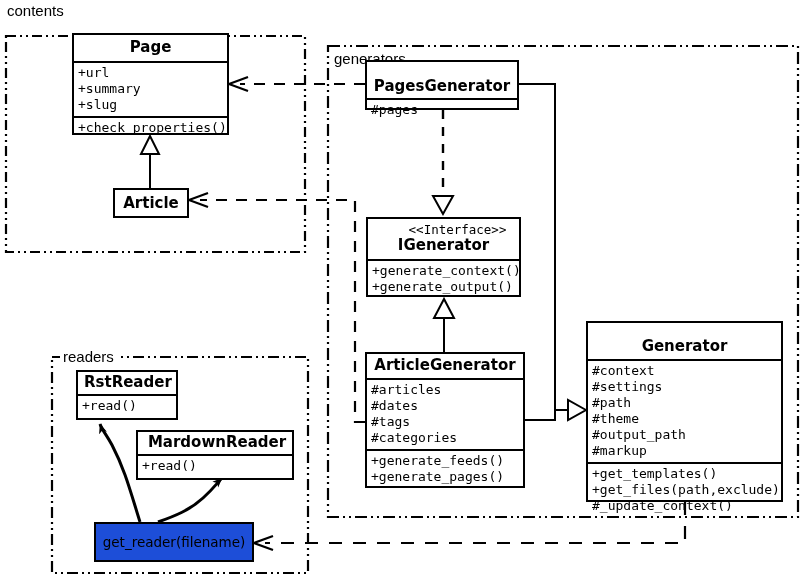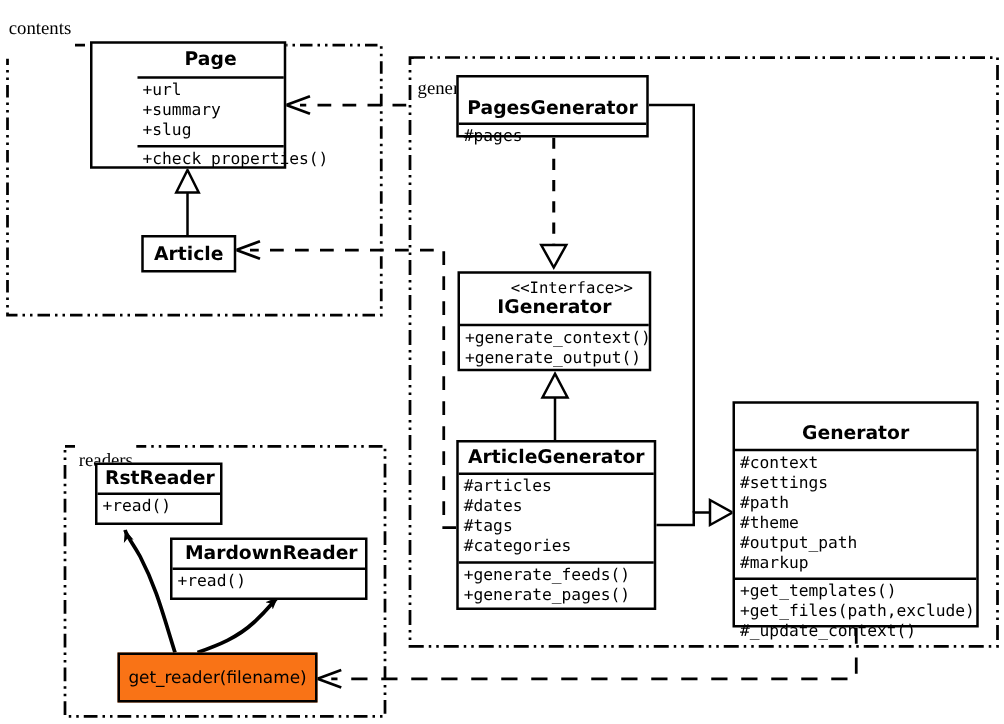--- a/index.html
+++ b/index.html
@@ -8,25 +8,25 @@
     width:803px;height:579px;
     background:#ffffff;
     font-family:"DejaVu Sans", sans-serif;
     overflow:hidden;
   }
   svg.layer{position:absolute;left:0;top:0;width:803px;height:579px;pointer-events:none;}
 
   
   .pkg-label{
     position:absolute;
-    font-family:Liberation Serif, serif;
+    font-family:Liberation Sans, sans-serif;
     font-size:15px;
     color:#000;
     background:#ffffff;
-    padding:16px 3px;
+    padding:4px 3px;
     white-space:nowrap;
     line-height:16px;
   }
 
   
   .cls{
     position:absolute;
     box-sizing:border-box;
     background:#ffffff;
     border:2px solid #000;
@@ -60,21 +60,21 @@
     padding:2px 3px 3px 4px;
     color:#000;
     white-space:nowrap;
   }
   .cls .compartment div{white-space:nowrap;}
 
   
   .fnbox{
     position:absolute;
     box-sizing:border-box;
-    background:#f97316;
+    background:#1d4ed8;
     border:2px solid #000;
     font-family:"DejaVu Sans", sans-serif;
     font-size:13.5px;
     color:#000;
     display:flex;align-items:center;justify-content:center;
     z-index:5;
     white-space:nowrap;
   }
 </style>
 </head>
@@ -146,21 +146,21 @@
 
     <g>
       <path d="M 158,522 C 175,516 190,510 203,498 C 214,488 218,482 222,478" fill="none" stroke="#000" stroke-width="3" marker-end="url(#filled-arrow)"></path>
     </g>
   </svg>
 
   <div class="pkg-label" style="left:4px;top:-1px;">contents</div>
   <div class="pkg-label" style="left:331px;top:15px;margin-top:32px;">generators</div>
   <div class="pkg-label" style="left:60px;top:345px;">readers</div>
 
-  <div class="cls" style="left:72px;top:33px;width:157px;height:102px;padding-left:36px;">
+  <div class="cls" style="left:72px;top:33px;width:157px;height:102px;">
     <div class="name">Page</div>
     <div class="compartment sep">
       <div>+url</div>
       <div>+summary</div>
       <div>+slug</div>
     </div>
     <div class="compartment sep">
       <div>+check_properties()</div>
     </div>
   </div>

